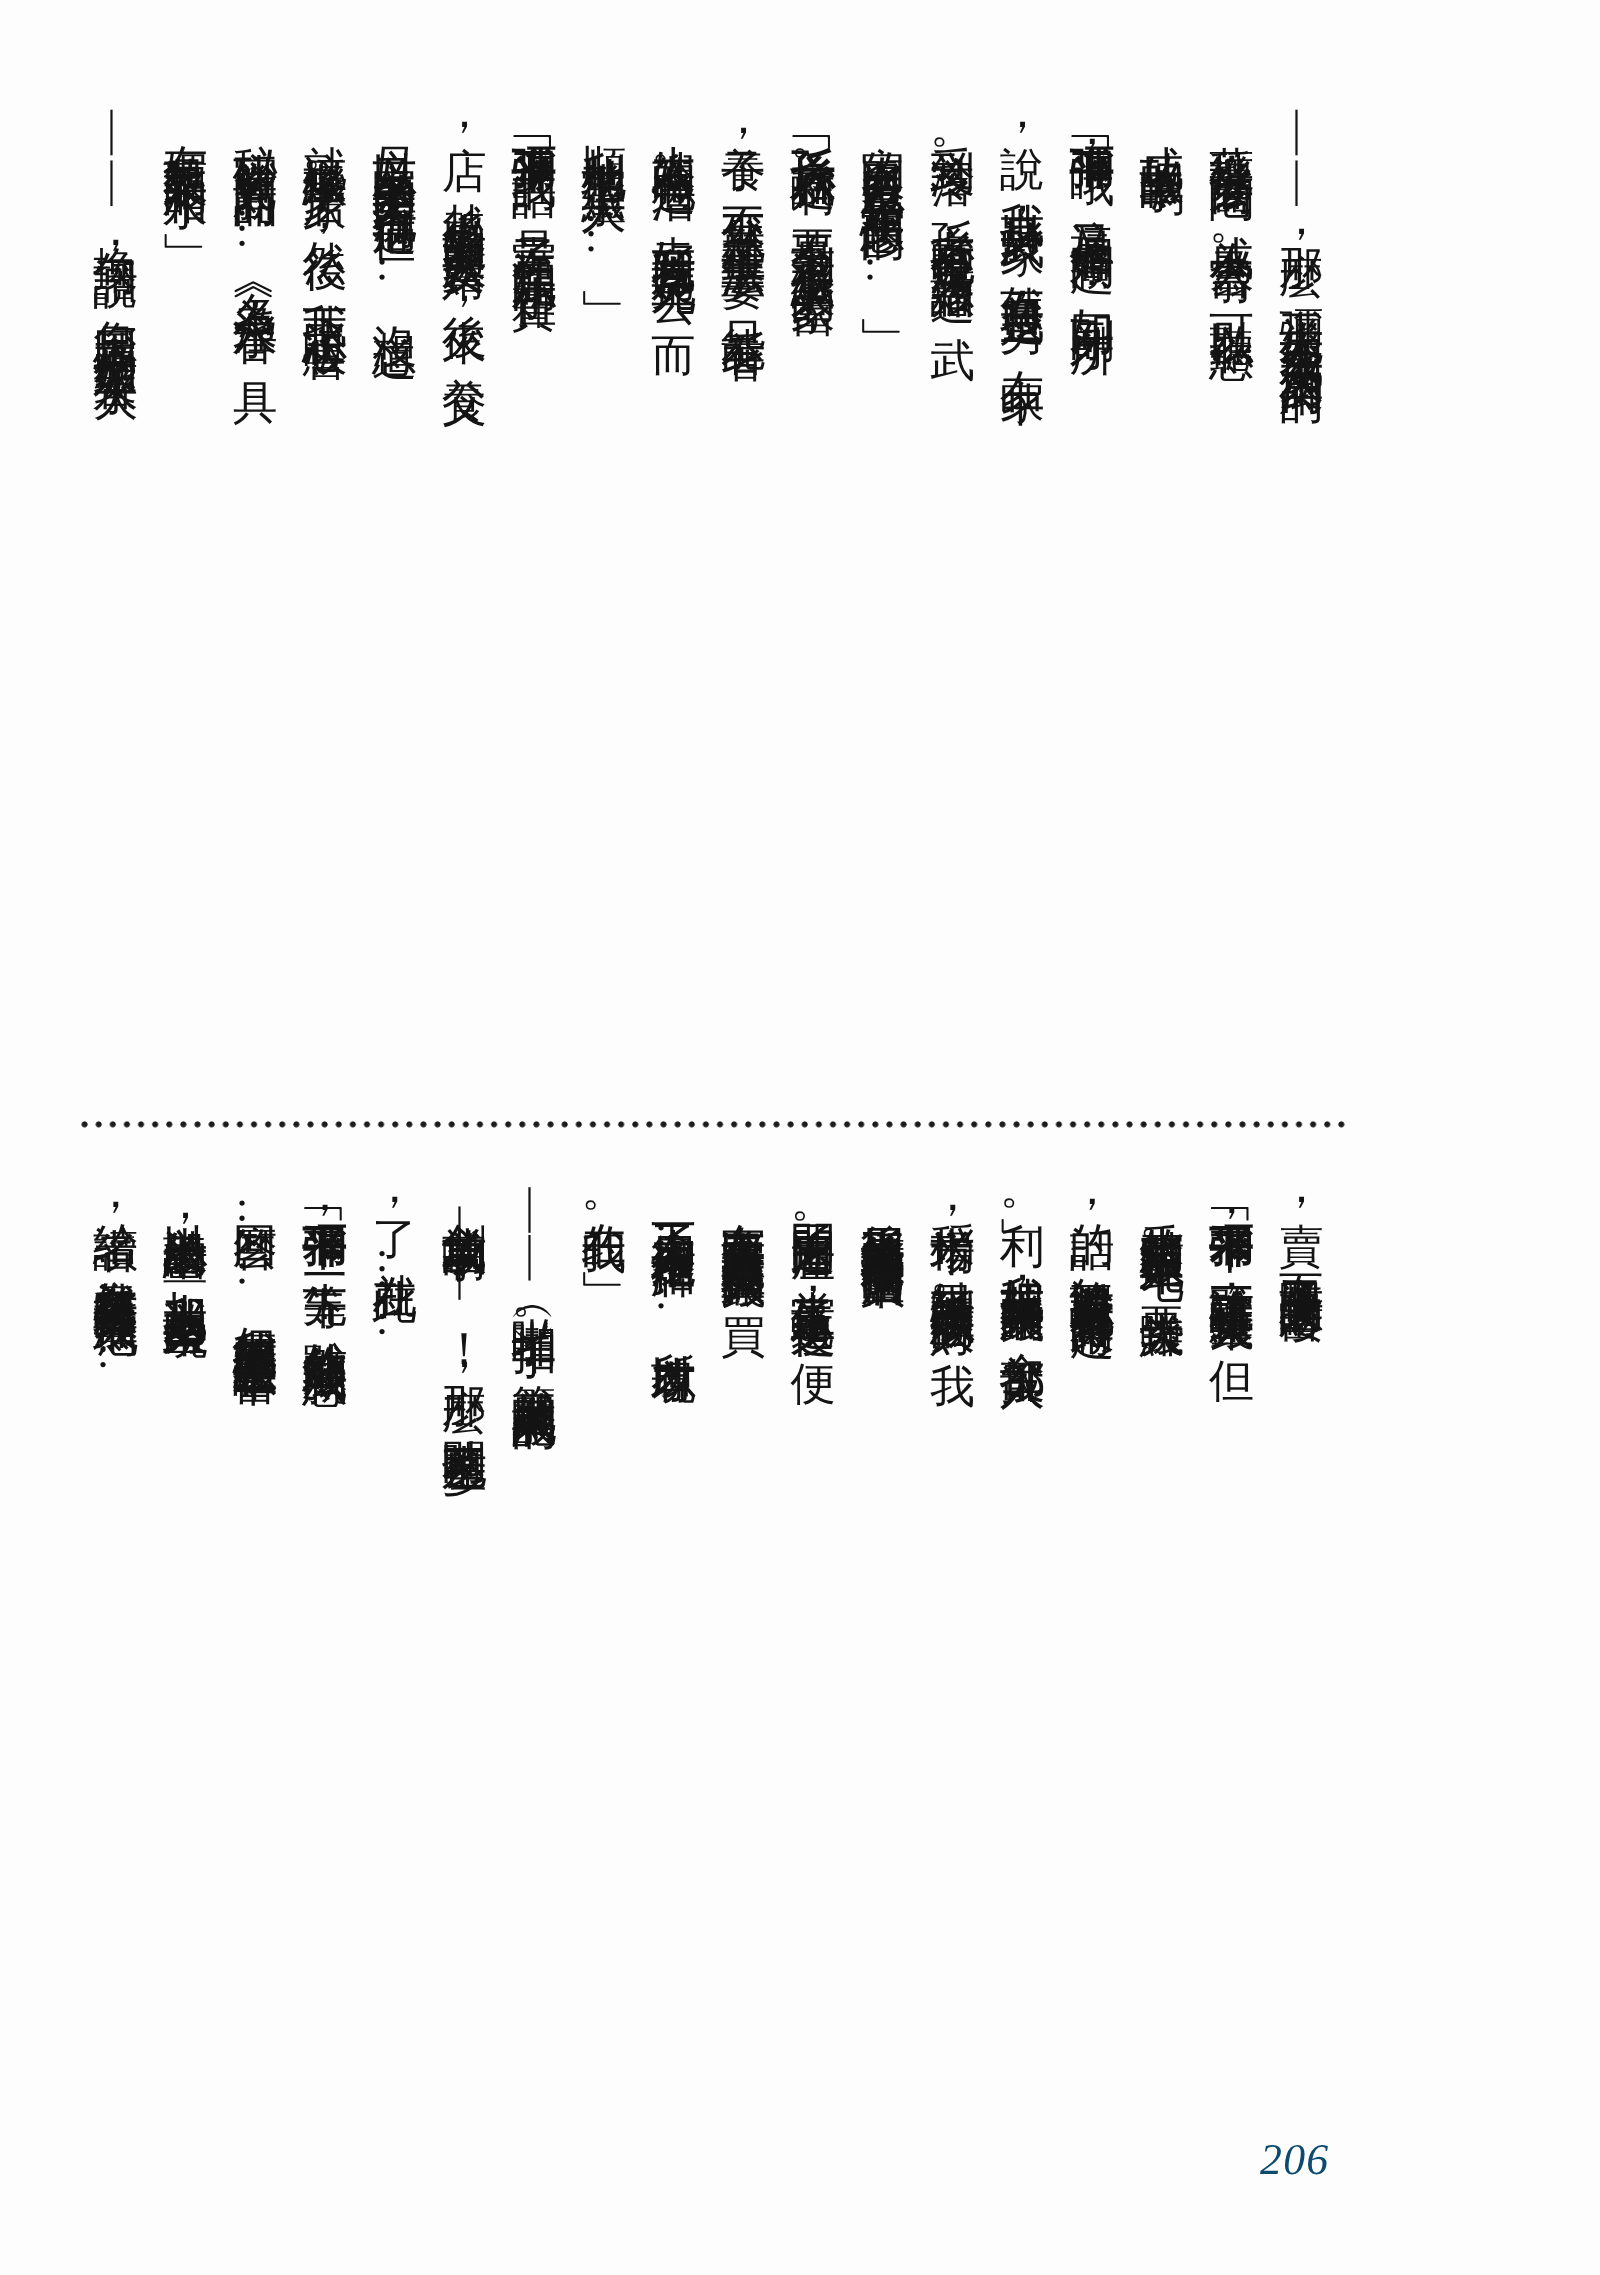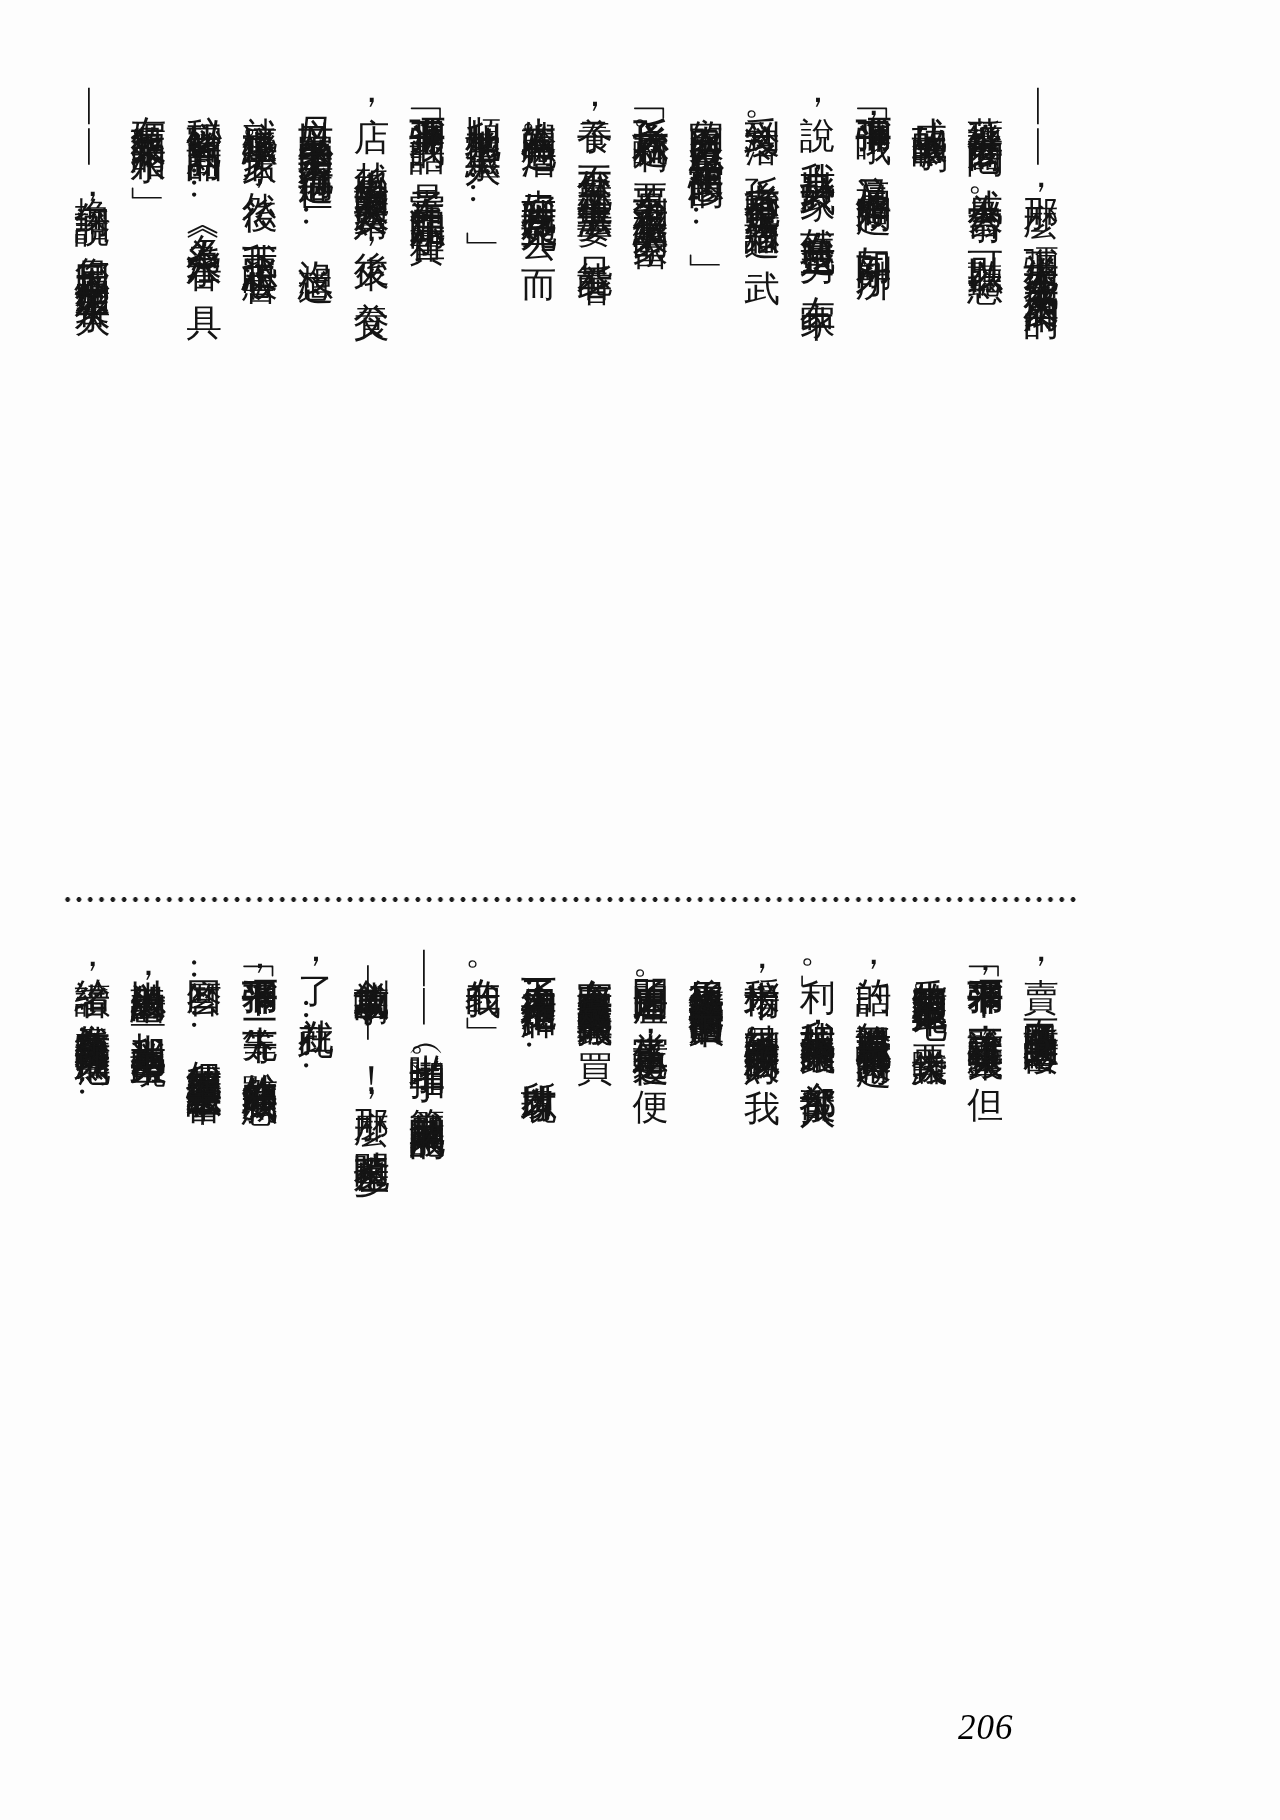--- a/index.html
+++ b/index.html
@@ -49,25 +49,25 @@
     width: 1016px;
     height: 7px;
     background-image: radial-gradient(circle, #1c1c1c 2.1px, rgba(0,0,0,0) 2.7px);
     background-size: 11.3px 7px;
     background-repeat: repeat-x;
     background-position: left center;
   }
   .page-number {
     position: absolute;
     top: 1708px;
-    left: 958px;
+    left: 1008px;
     font-size: 35px;
     font-style: italic;
     letter-spacing: 1px;
-    color: #000000;
+    color: #0c4a6e;
   }
 </style>
 </head>
 <body>
 
 <div class="page">
 
   <div id="top-block" class="vtext block-top">
       <div class="col"><span>——那麼，彌平先生如今成為了大奧御用的</span></div>
       <div class="col"><span>藥種批發商老闆，成為大富翁。可以聽聽您</span></div>

